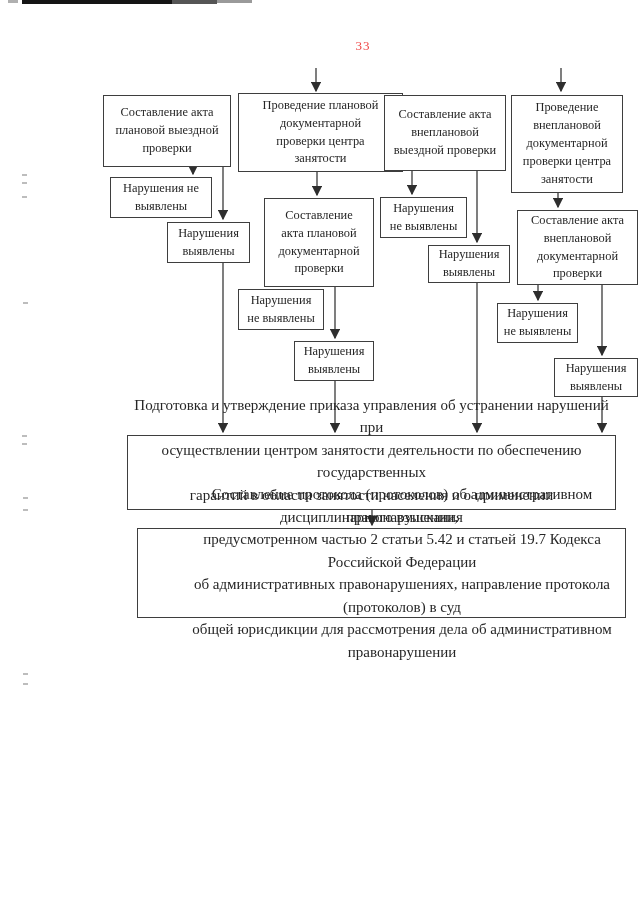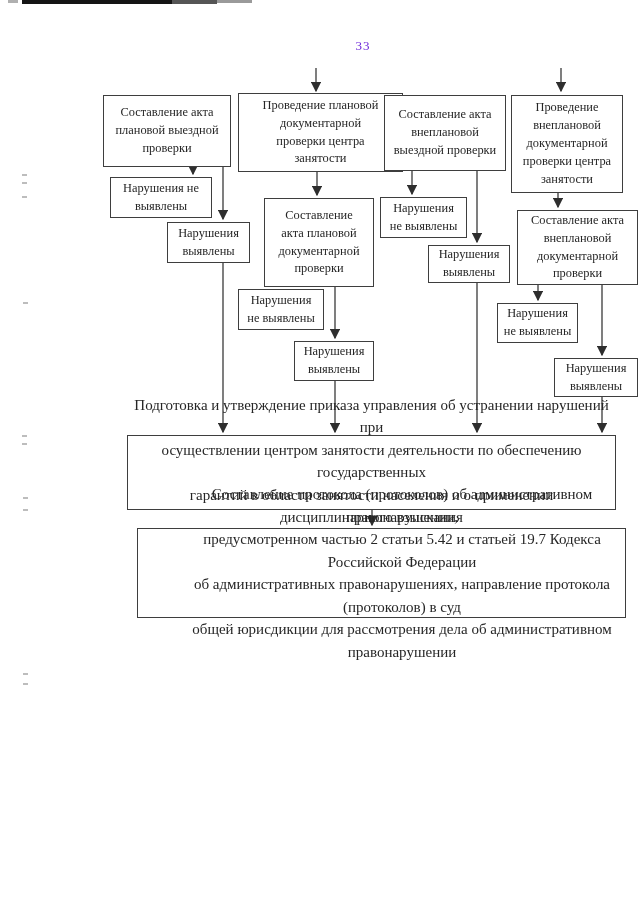--- a/index.html
+++ b/index.html
@@ -6,21 +6,21 @@
   .page{
     position:relative;
     width:640px;height:905px;
     background:#ffffff;
     overflow:hidden;
     font-family:"Liberation Serif", serif;
   }
   .pageno{
     position:absolute;left:345px;top:38px;width:36px;
     text-align:center;
-    font-size:13px;color:#6d28d9;letter-spacing:1px;
+    font-size:13px;color:#ef4444;letter-spacing:1px;
   }
   .node{
     position:absolute;
     box-sizing:border-box;
     border:1.4px solid #3e3e3e;
     background:#ffffff;
     display:flex;align-items:center;justify-content:center;
     text-align:center;
     white-space:pre-line;
     font-size:12.4px;line-height:1.45;

